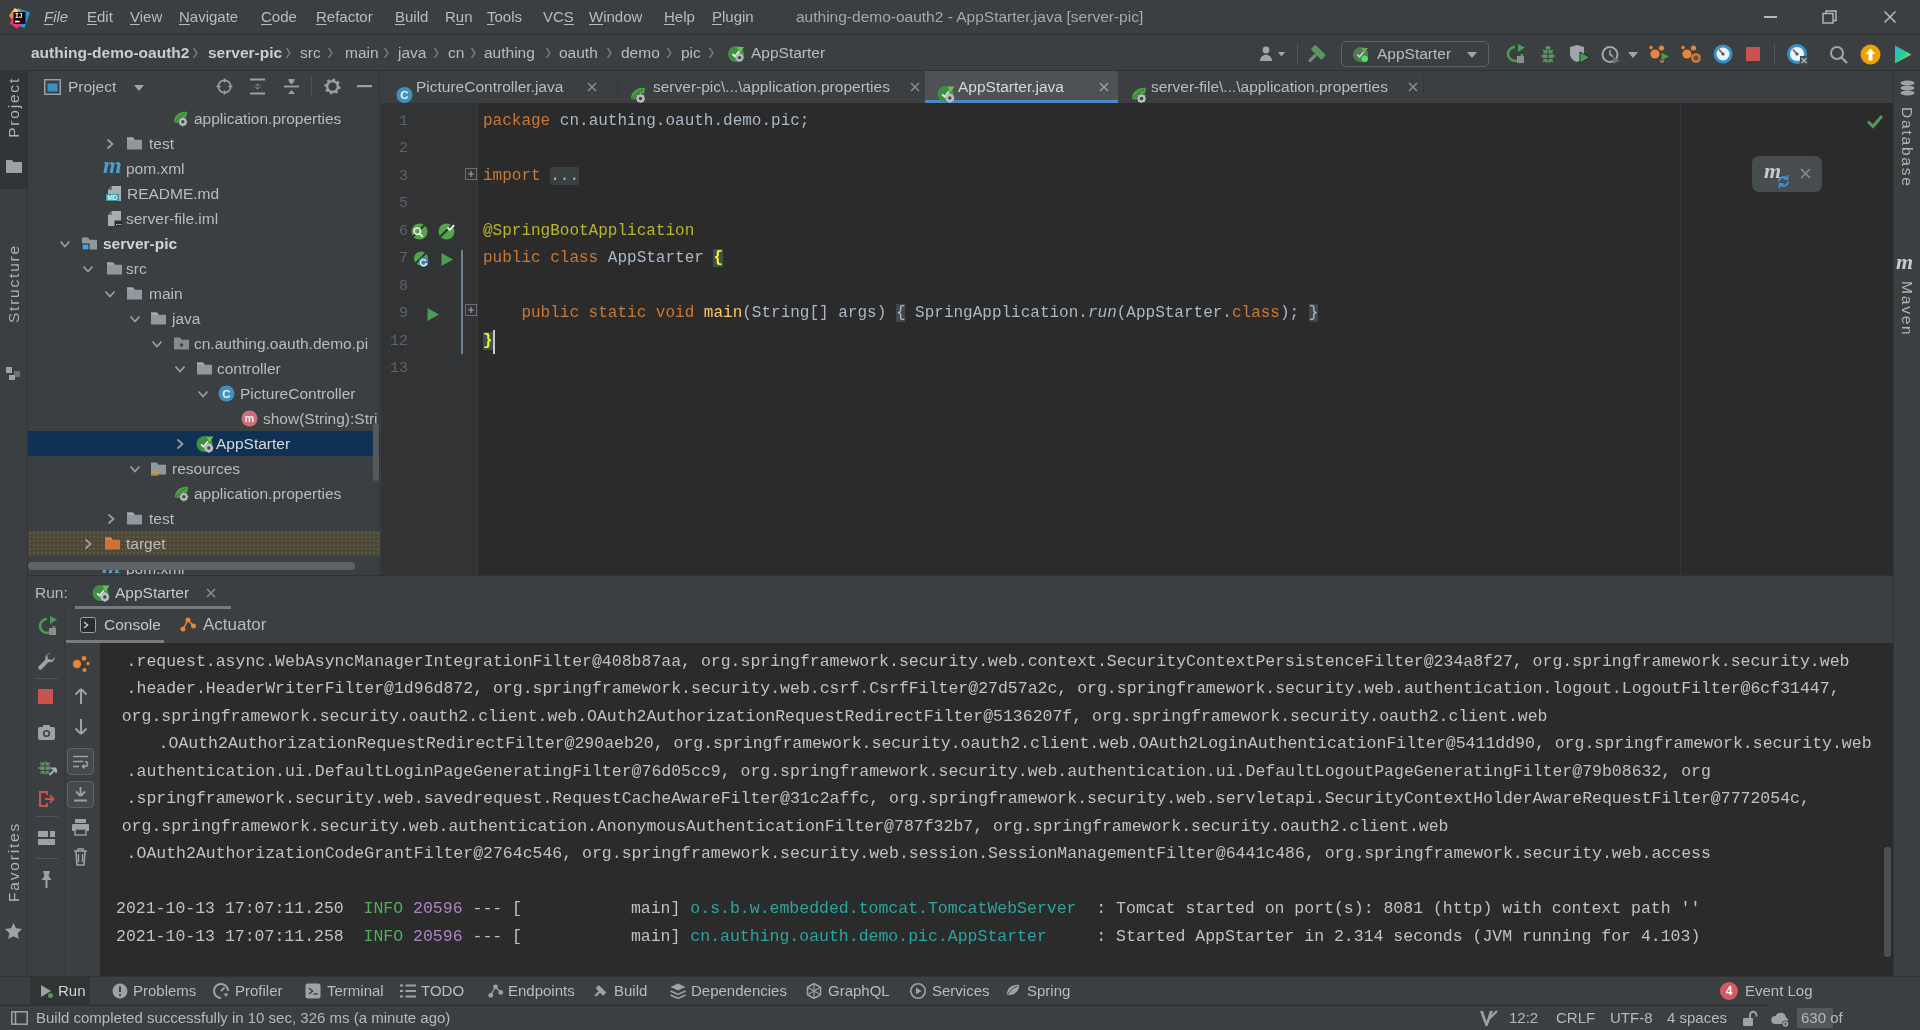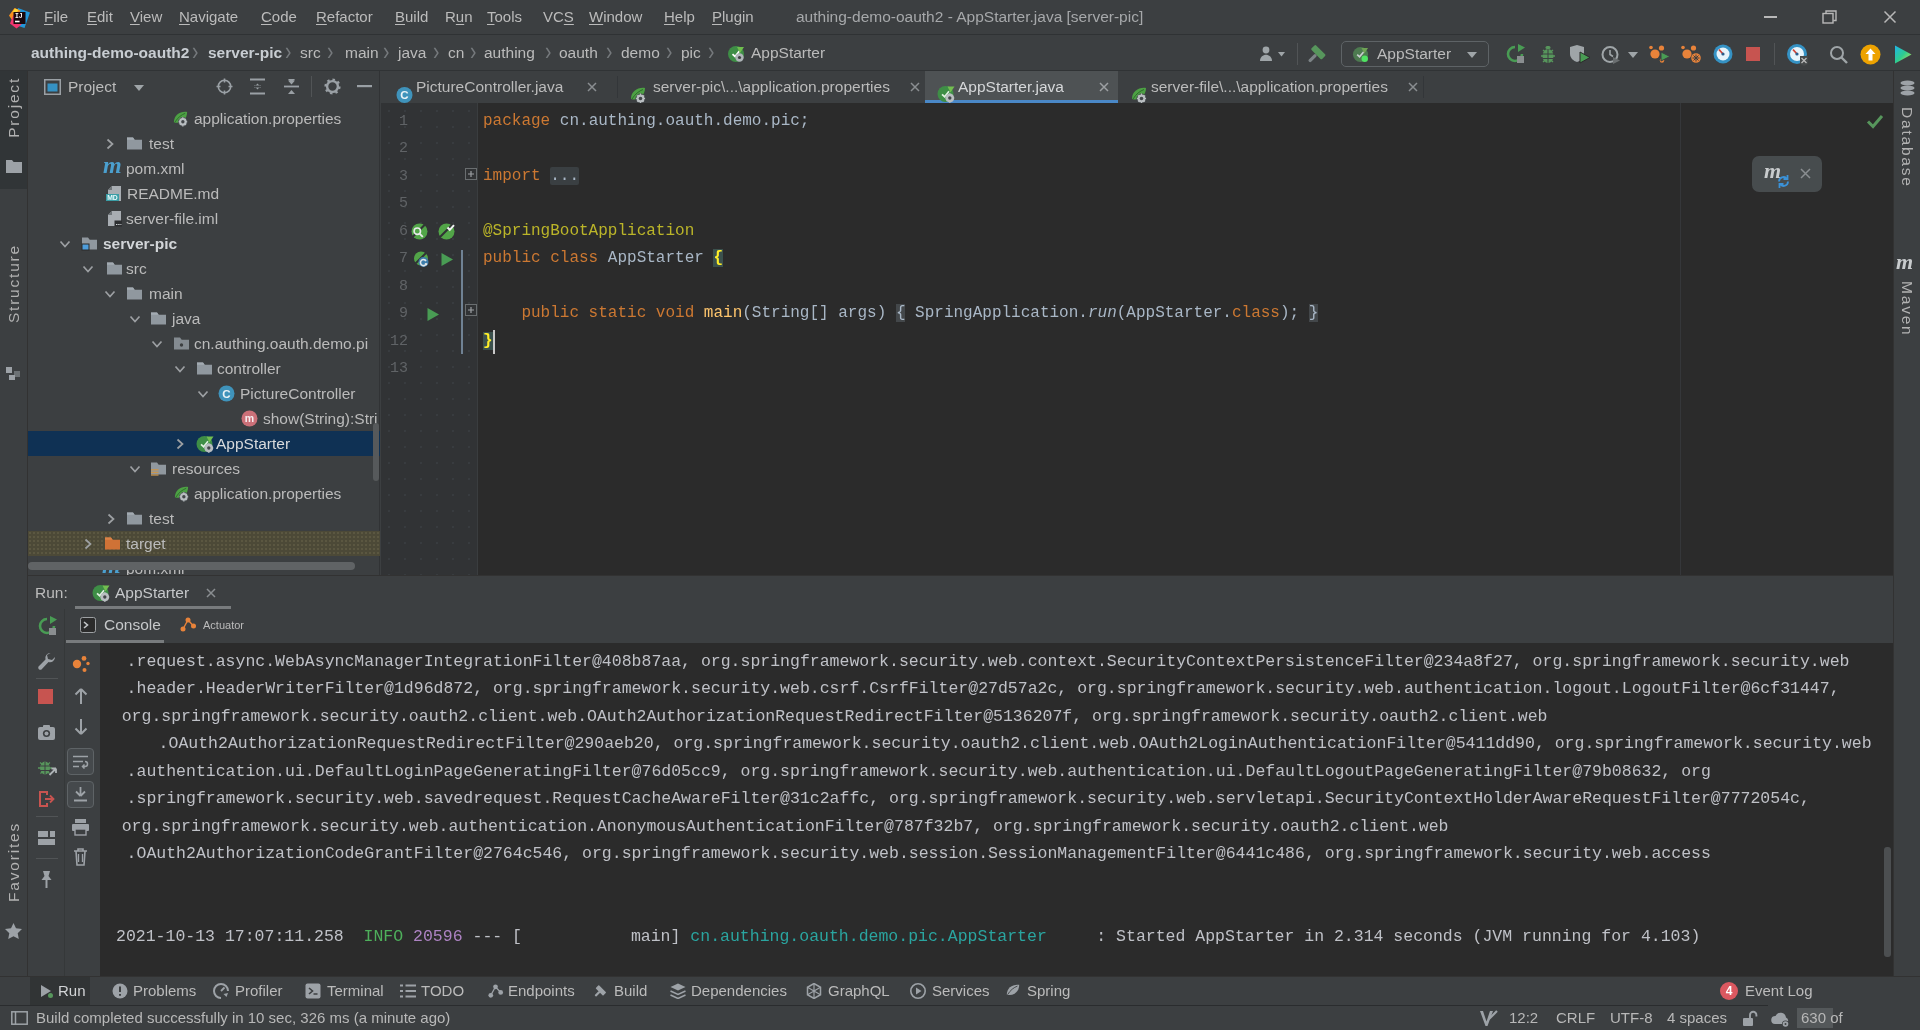--- a/index.html
+++ b/index.html
@@ -123,21 +123,21 @@
   <div class="abs" id="titlebar">
     <svg class="abs" style="left:9px;top:7px;" width="21" height="22" viewBox="0 0 21 22">
       <polygon points="9,1 21,5.5 15.5,21 5,17.5" fill="#2196da"></polygon>
       <polygon points="0,8.5 5.5,1 11.5,3.5 4,14.5" fill="#f9901d"></polygon>
       <polygon points="6,1.5 9.5,3 7,7 3.5,5" fill="#fdd835"></polygon>
       <polygon points="1,16.5 4.5,8 12.5,17.5 7.5,21.5" fill="#f43670"></polygon>
       <rect x="4.5" y="5" width="12" height="12" fill="#19090d"></rect>
       <text x="6" y="11" font-family="Liberation Mono" font-size="6.4" font-weight="bold" fill="#fff">IJ</text>
       <rect x="6" y="13.7" width="4.6" height="1.6" fill="#fff"></rect>
     </svg>
-    <div class="menu" style="left:44px;"><u>F</u>ile</div>
+    <div class="menu" style="left:44px;font-style:italic;"><u>F</u>ile</div>
     <div class="menu" style="left:87px;"><u>E</u>dit</div>
     <div class="menu" style="left:130px;"><u>V</u>iew</div>
     <div class="menu" style="left:179px;"><u>N</u>avigate</div>
     <div class="menu" style="left:261px;"><u>C</u>ode</div>
     <div class="menu" style="left:316px;"><u>R</u>efactor</div>
     <div class="menu" style="left:395px;"><u>B</u>uild</div>
     <div class="menu" style="left:445px;">R<u>u</u>n</div>
     <div class="menu" style="left:487px;"><u>T</u>ools</div>
     <div class="menu" style="left:543px;">VC<u>S</u></div>
     <div class="menu" style="left:589px;"><u>W</u>indow</div>
@@ -619,21 +619,21 @@
         <path d="M4 5 L7.5 8 L4 11" stroke="#c3c6c8" stroke-width="1.6" fill="none"></path>
       </svg>
     <div class="abs" style="left:76px;top:33px;height:32px;line-height:32px;color:#c6c8ca;font-size:15.5px;">Console</div>
     <div class="abs" style="left:38px;top:64px;width:98px;height:2.5px;background:#787b7d;"></div>
     <svg class="abs" style="left:151px;top:40px;" width="18" height="18" viewBox="0 0 18 18">
         <circle cx="4" cy="13" r="2.5" fill="#e8833a"></circle>
         <circle cx="9" cy="4" r="2.5" fill="#e8833a"></circle>
         <circle cx="14.5" cy="10" r="2.5" fill="#e8833a"></circle>
         <path d="M4 13 L9 4 L14.5 10" stroke="#e8833a" stroke-width="1.4" fill="none"></path>
       </svg>
-    <div class="abs" style="left:175px;top:33px;height:32px;line-height:32px;color:#bbbbbb;font-size:11px;">Actuator</div>
+    <div class="abs" style="left:175px;top:33px;height:32px;line-height:32px;color:#bbbbbb;font-size:17px;">Actuator</div>
 
     <div class="abs" style="left:36px;top:33px;width:1px;height:368px;background:#353839;"></div>
     <svg class="abs" style="left:9px;top:40px;" width="20" height="21" viewBox="0 0 20 21">
         <path d="M10 3 a7 7 0 1 0 7 7" fill="none" stroke="#499c54" stroke-width="2.6"></path>
         <path d="M13 0 L20 3.5 L13 8 Z" fill="#499c54"></path>
         <rect x="12" y="12" width="7" height="7" fill="#8a8e90"></rect>
       </svg>
     <svg class="abs" style="left:9px;top:76px;" width="19" height="19" viewBox="0 0 19 19">
         <path d="M13.5 1 a5 5 0 0 0 -5 6.5 L1.5 14.5 a2.2 2.2 0 0 0 3 3 L11.5 10 a5 5 0 0 0 6.5-5 L15 8 L11 7 L10 3 Z" fill="#9da2a7"></path>
       </svg>
@@ -701,20 +701,21 @@
       </svg>
     <div class="abs" id="console">
       <div class="conline" style="left:26.6px;top:4.75px;">.request.async.WebAsyncManagerIntegrationFilter@408b87aa, org.springframework.security.web.context.SecurityContextPersistenceFilter@234a8f27, org.springframework.security.web</div>
       <div class="conline" style="left:26.6px;top:32.25px;">.header.HeaderWriterFilter@1d96d872, org.springframework.security.web.csrf.CsrfFilter@27d57a2c, org.springframework.security.web.authentication.logout.LogoutFilter@6cf31447,</div>
       <div class="conline" style="left:21.7px;top:59.75px;">org.springframework.security.oauth2.client.web.OAuth2AuthorizationRequestRedirectFilter@5136207f, org.springframework.security.oauth2.client.web</div>
       <div class="conline" style="left:26.6px;top:87.25px;margin-left:32px;">.OAuth2AuthorizationRequestRedirectFilter@290aeb20, org.springframework.security.oauth2.client.web.OAuth2LoginAuthenticationFilter@5411dd90, org.springframework.security.web</div>
       <div class="conline" style="left:26.6px;top:114.75px;">.authentication.ui.DefaultLoginPageGeneratingFilter@76d05cc9, org.springframework.security.web.authentication.ui.DefaultLogoutPageGeneratingFilter@79b08632, org</div>
       <div class="conline" style="left:26.6px;top:142.25px;">.springframework.security.web.savedrequest.RequestCacheAwareFilter@31c2affc, org.springframework.security.web.servletapi.SecurityContextHolderAwareRequestFilter@7772054c,</div>
       <div class="conline" style="left:21.7px;top:169.75px;">org.springframework.security.web.authentication.AnonymousAuthenticationFilter@787f32b7, org.springframework.security.oauth2.client.web</div>
       <div class="conline" style="left:26.6px;top:197.25px;">.OAuth2AuthorizationCodeGrantFilter@2764c546, org.springframework.security.web.session.SessionManagementFilter@6441c486, org.springframework.security.web.access</div>
+      <div class="conline" style="left:16px;top:252.25px;">2021-10-13 17:07:11.250  <span class="cg">INFO</span> <span class="cp">20596</span> --- [           main] <span class="ct">o.s.b.w.embedded.tomcat.TomcatWebServer</span>  : Tomcat started on port(s): 8081 (http) with context path ''</div>
       <div class="conline" style="left:16px;top:279.75px;">2021-10-13 17:07:11.258  <span class="cg">INFO</span> <span class="cp">20596</span> --- [           main] <span class="ct">cn.authing.oauth.demo.pic.AppStarter</span>     : Started AppStarter in 2.314 seconds (JVM running for 4.103)</div>
       <div class="abs" style="left:1784px;top:204px;width:7px;height:110px;background:#4c4f51;border-radius:3px;"></div>
     </div>
   </div>
   <div class="abs" id="toolbar-bottom">
     <div class="abs" style="left:30px;top:0;width:60px;height:28px;background:#313435;"></div>
     <svg class="abs" style="left:39px;top:7px;" width="15" height="14" viewBox="0 0 15 14">
         <path d="M2 1 L12 7 L2 13 Z" fill="#9da2a7"></path>
         <circle cx="11.5" cy="11.5" r="2.5" fill="#57965c"></circle>
       </svg>

